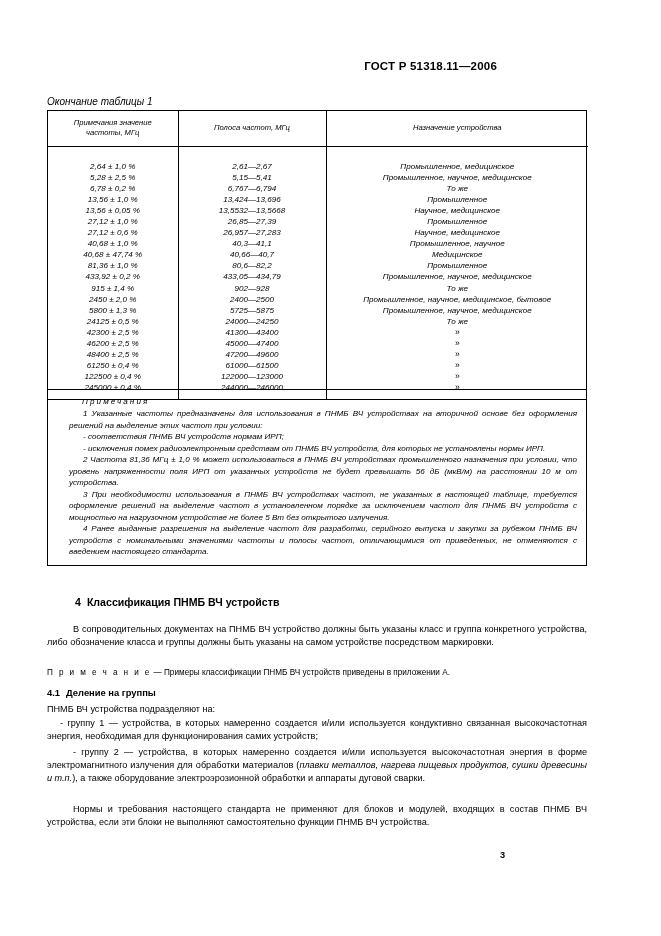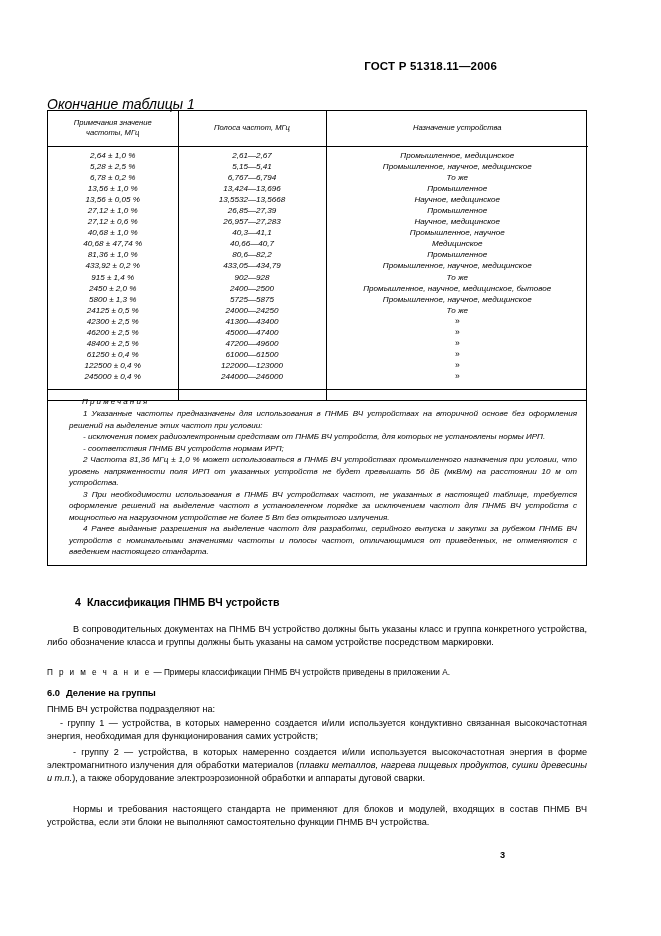--- a/index.html
+++ b/index.html
@@ -31,21 +31,21 @@
     font-weight: bold;
     letter-spacing: 0.2px;
     white-space: nowrap;
   }
 
   
   .table-caption {
     position: absolute;
     left: 47px;
     top: 96px;
-    font-size: 14px;
+    font-size: 10px;
     font-style: italic;
     white-space: nowrap;
   }
 
   
   .freq-table {
     position: absolute;
     left: 47px;
     top: 110px;
     width: 540px;
@@ -80,22 +80,22 @@
     font-size: 8.1px;
     font-style: italic;
     text-align: center;
     padding: 0;
     height: 11.1px;
     line-height: 11.1px;
     vertical-align: middle;
     white-space: nowrap;
   }
   .freq-table td:last-child { border-right: none; }
-  .freq-table tr.first-body td { padding-top: 3px; }
-  .freq-table tr.last-body td { padding-bottom: 18px; }
+  .freq-table tr.first-body td { padding-top: 14px; }
+  .freq-table tr.last-body td { padding-bottom: 6px; }
 
   .guillemet { font-style: normal; font-size: 8.5px; }
 
   
   .notes-box {
     position: absolute;
     left: 47px;
     top: 389px;
     width: 540px;
     box-sizing: border-box;
@@ -309,39 +309,39 @@
             <td>244000—246000</td>
             <td><span class="guillemet">»</span></td>
           </tr>
         </tbody>
     </table>
   </div>
 
   <div class="notes-box">
     <div class="notes-title">Примечания</div>
     <p class="note-p">1 Указанные частоты предназначены для использования в ПНМБ ВЧ устройствах на вторичной основе без оформления решений на выделение этих частот при условии:</p>
+    <p class="note-p dash">- соответствия ПНМБ ВЧ устройств нормам ИРП;</p>
     <p class="note-p dash">- исключения помех радиоэлектронным средствам от ПНМБ ВЧ устройств, для которых не установлены нормы ИРП.</p>
-    <p class="note-p dash">- соответствия ПНМБ ВЧ устройств нормам ИРП;</p>
     <p class="note-p">2 Частота 81,36 МГц ± 1,0 % может использоваться в ПНМБ ВЧ устройствах промышленного назначения при условии, что уровень напряженности поля ИРП от указанных устройств не будет превышать 56 дБ (мкВ/м) на расстоянии 10 м от устройства.</p>
     <p class="note-p">3 При необходимости использования в ПНМБ ВЧ устройствах частот, не указанных в настоящей таблице, требуется оформление решений на выделение частот в установленном порядке за исключением частот для ПНМБ ВЧ устройств с мощностью на нагрузочном устройстве не более 5 Вт без открытого излучения.</p>
     <p class="note-p">4 Ранее выданные разрешения на выделение частот для разработки, серийного выпуска и закупки за рубежом ПНМБ ВЧ устройств с номинальными значениями частоты и полосы частот, отличающимися от приведенных, не отменяются с введением настоящего стандарта.</p>
   </div>
 
   <div class="sec-head">
     <span class="num">4</span><span>Классификация ПНМБ ВЧ устройств</span>
   </div>
 
   <p class="body-text p-intro">В сопроводительных документах на ПНМБ ВЧ устройство должны быть указаны класс и группа конкретного устройства, либо обозначение класса и группы должны быть указаны на самом устройстве посредством маркировки.</p>
 
   <div class="note-inline">
     <span class="spaced">П р и м е ч а н и е</span><span> — Примеры классификации ПНМБ ВЧ устройств приведены в приложении А.</span>
   </div>
 
   <div class="subsec-head">
-    <span class="num">6.0</span><span>Деление на группы</span>
+    <span class="num">4.1</span><span>Деление на группы</span>
   </div>
 
   <p class="body-text p-lead">ПНМБ ВЧ устройства подразделяют на:</p>
 
   <p class="body-text p-g1">- группу 1 — устройства, в которых намеренно создается и/или используется кондуктивно связанная высокочастотная энергия, необходимая для функционирования самих устройств;</p>
 
   <p class="body-text p-g2">
     <span>- группу 2 — устройства, в которых намеренно создается и/или используется высокочастотная энергия в форме электромагнитного излучения для обработки материалов (</span><span class="ital">плавки металлов, нагрева пищевых продуктов, сушки древесины и т.п.</span><span>), а также оборудование электроэрозионной обработки и аппараты дуговой сварки.</span>
   </p>
 

